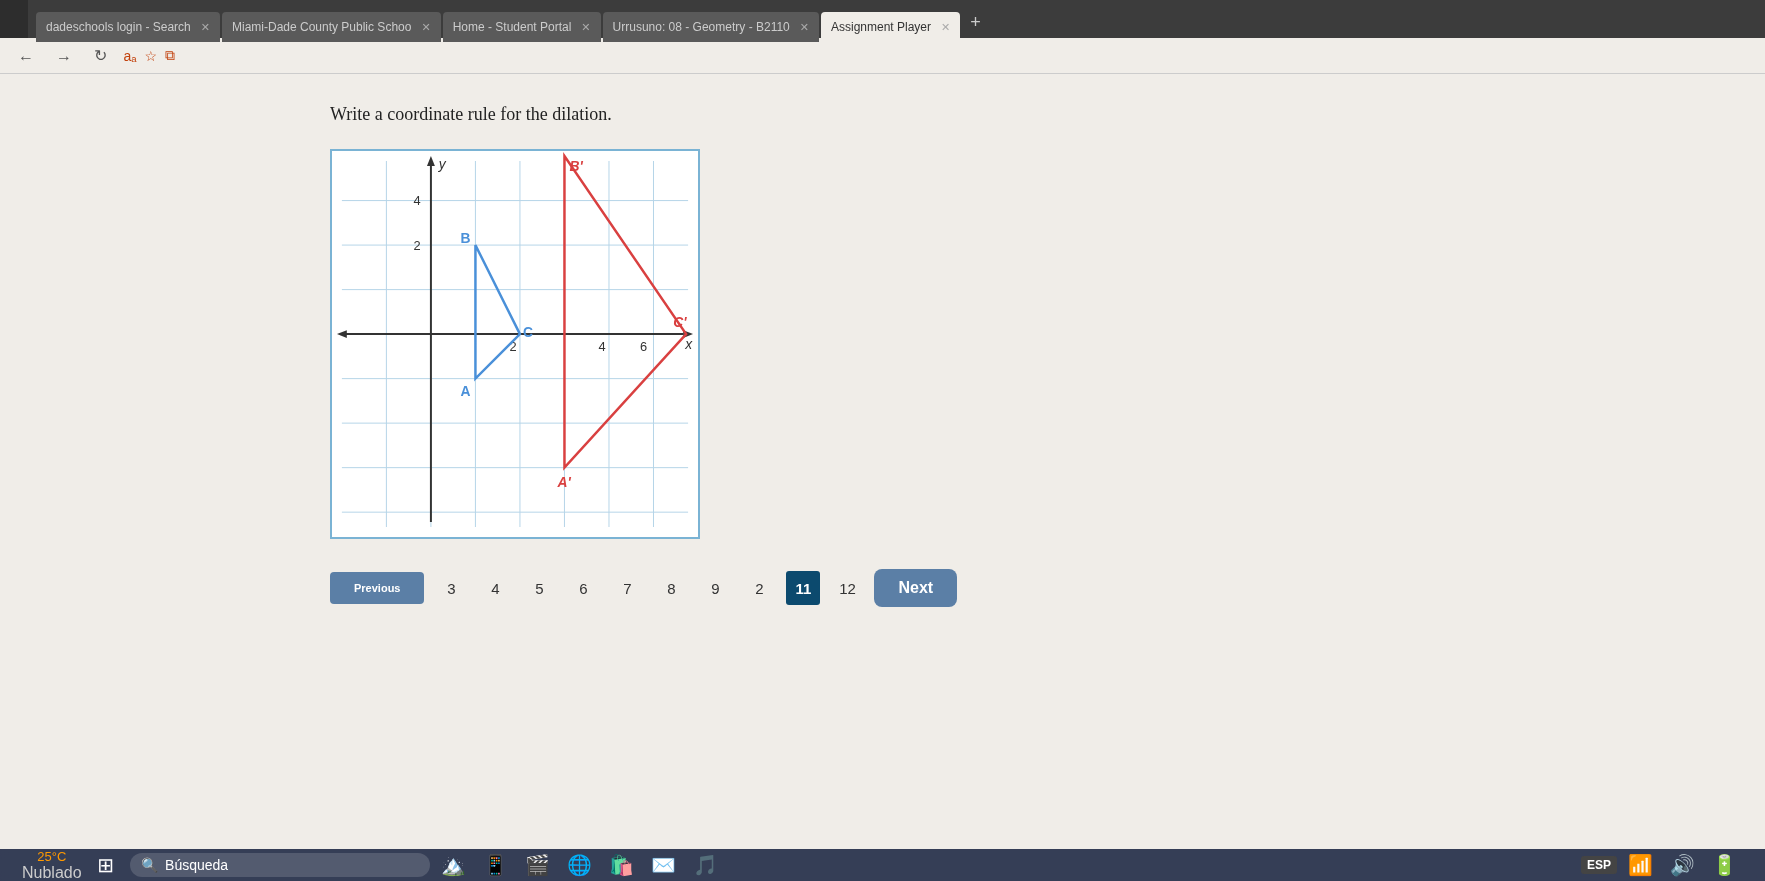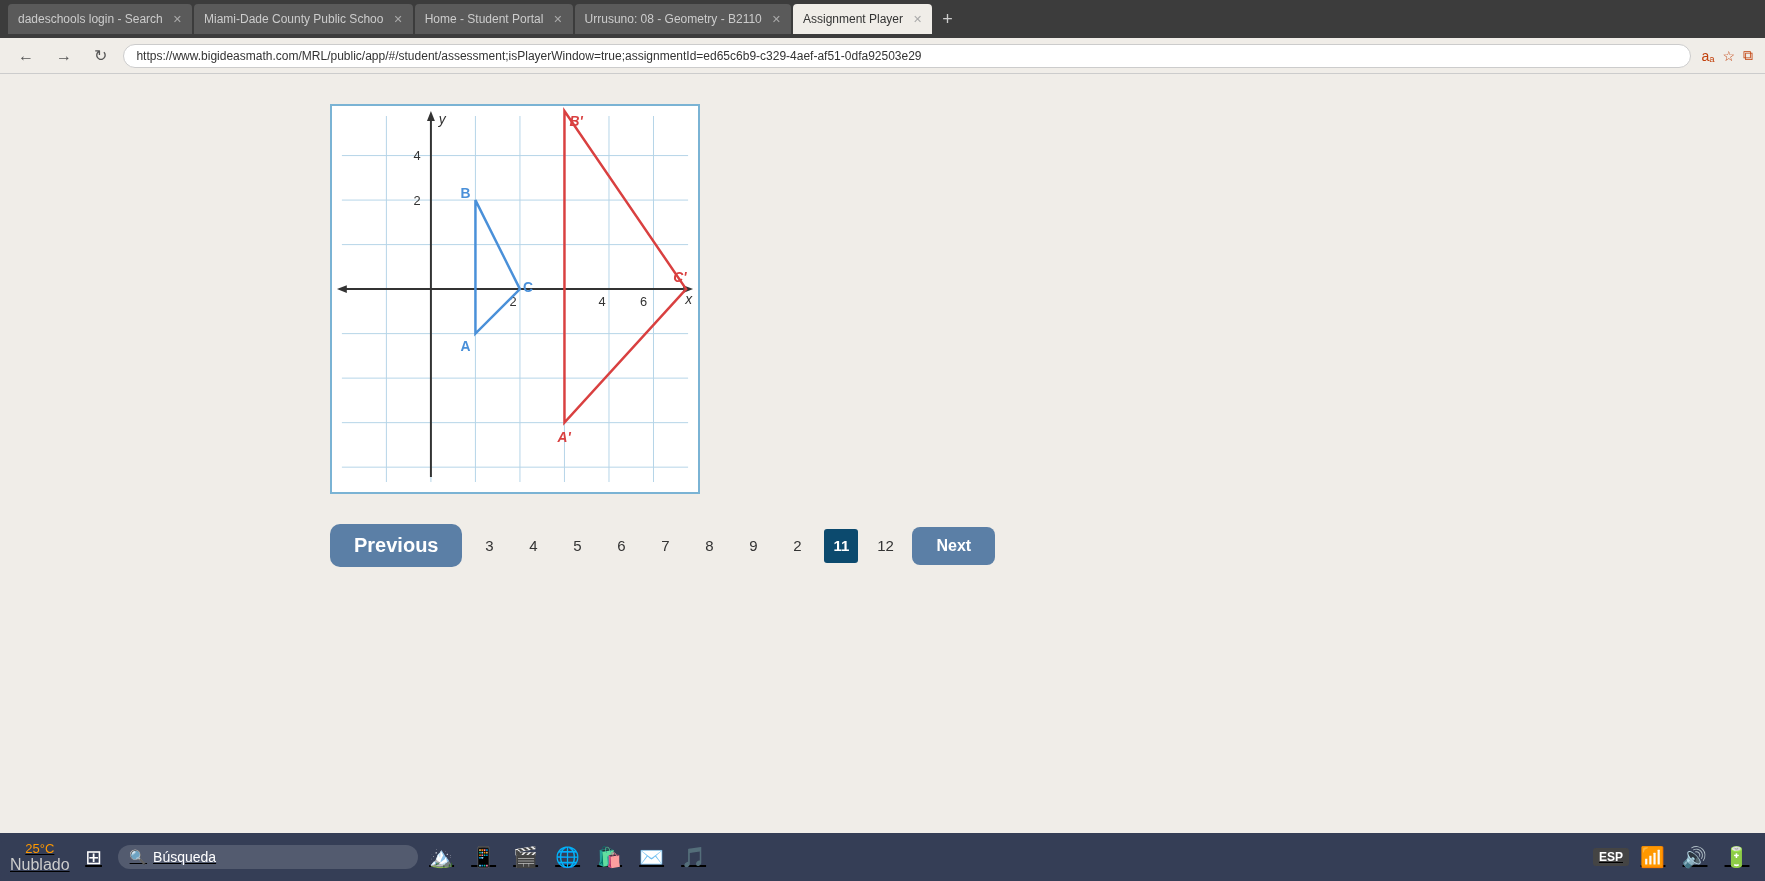--- a/index.html
+++ b/index.html
@@ -11,25 +11,25 @@
       overflow-x: hidden;
     }
 
     
     .browser-chrome {
       background: #2d2d2d;
       width: 100%;
     }
     .tab-bar {
       display: flex;
-      align-items: center;
       background: #3c3c3c;
       height: 38px;
       padding: 12px 8px;
       gap: 2px;
+      margin-left: 28px;
     }
     .tab {
       display: flex;
       align-items: center;
       background: #5a5a5a;
       color: #ccc;
       font-size: 12px;
       padding: 4px 10px;
       border-radius: 4px 4px 0 0;
       height: 30px;
@@ -145,23 +145,23 @@
     .nav-row {
       display: flex;
       align-items: center;
       gap: 10px;
       margin-top: 10px;
     }
     .btn-prev {
       background: #5b7fa6;
       color: white;
       border: none;
-      border-radius: 10px;
+      border-radius: 4px;
       padding: 10px 24px;
-      font-size: 20px;
+      font-size: 11px;
       cursor: pointer;
       font-weight: bold;
     }
     .btn-next {
       background: #5b7fa6;
       color: white;
       border: none;
       border-radius: 8px;
       padding: 10px 24px;
       font-size: 16px;
@@ -184,28 +184,27 @@
       color: white;
       font-weight: bold;
     }
 
     
     .taskbar {
       position: fixed;
       bottom: 0;
       left: 0;
       width: 100%;
-      height: 48px;
+      height: 32px;
       background: rgba(20, 30, 60, 0.85);
       display: flex;
       align-items: center;
-      padding: 0 10px;
+      padding: 0 22px;
       gap: 6px;
       backdrop-filter: blur(4px);
-      text-decoration: underline;
     }
     .taskbar-icon {
       width: 36px;
       height: 36px;
       display: flex;
       align-items: center;
       justify-content: center;
       font-size: 20px;
       cursor: pointer;
       border-radius: 4px;
@@ -273,31 +272,31 @@
     <div class="tab active">
       <span>Assignment Player</span>
       <span class="tab-close">✕</span>
     </div>
     <span class="tab-add">+</span>
   </div>
   <div class="address-bar">
     <button class="nav-btn">←</button>
     <button class="nav-btn">→</button>
     <button class="nav-btn">↻</button>
-    <input class="address-input" type="text" value="https://www.bigideasmath.com/MRL/public/app/#/student/assessment;isPlayerWindow=true;assignmentId=ed65c6b9-c329-4aef-af51-0dfa92503e29" style="">
     <div class="address-actions">
       <span>aₐ</span>
       <span>☆</span>
       <span>⧉</span>
     </div>
   </div>
 </div>
 
 <div class="main-content">
 
+  <p class="question-text">Write a coordinate rule for the dilation.</p>
 
   <div class="graph-container">
     <svg class="graph-svg" viewBox="0 0 370 390">
 
       <line x1="55" y1="10" x2="55" y2="380" stroke="#b5d4e8" stroke-width="1"></line>
       <line x1="100" y1="10" x2="100" y2="380" stroke="#b5d4e8" stroke-width="1"></line>
       <line x1="145" y1="10" x2="145" y2="380" stroke="#b5d4e8" stroke-width="1"></line>
       <line x1="190" y1="10" x2="190" y2="380" stroke="#b5d4e8" stroke-width="1"></line>
       <line x1="235" y1="10" x2="235" y2="380" stroke="#b5d4e8" stroke-width="1"></line>
       <line x1="280" y1="10" x2="280" y2="380" stroke="#b5d4e8" stroke-width="1"></line>

